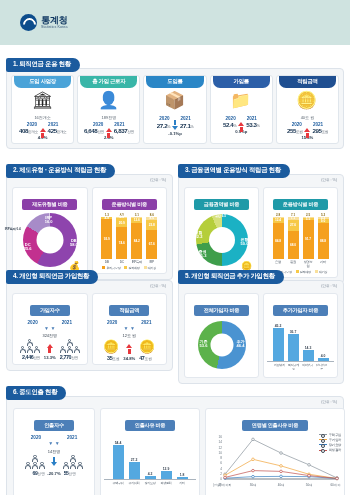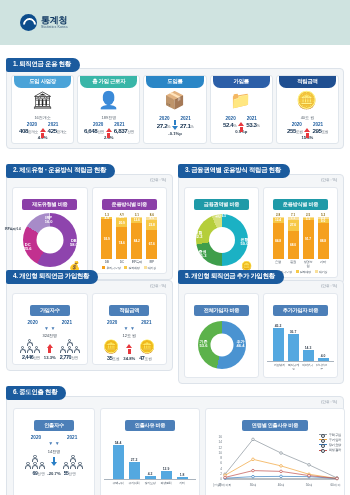--- a/index.html
+++ b/index.html
@@ -23,21 +23,21 @@
   .taegeuk {
     width: 17px; height: 17px; border-radius: 50%;
     background: #0d4d8c; position: relative; overflow: hidden; flex: none;
   }
   .taegeuk::before {
     content: ""; position: absolute; left: 3px; top: 4px;
     width: 9px; height: 9px; border-radius: 50%;
     border: 2.5px solid #fff; border-right-color: transparent; border-bottom-color: transparent;
     transform: rotate(45deg);
   }
-  .logo-text { line-height: 1; }
+  .logo-text { line-height: 1; text-align: center; }
   .logo-kr { font-size: 9px; font-weight: bold; color: #123a63; letter-spacing: -0.3px; }
   .logo-en { font-size: 3.6px; color: #3a5a7a; letter-spacing: 0.1px; margin-top: 1px; }
 
   
   .section { position: absolute; }
   .sec-tab {
     display: inline-block; background: #1b5b9e; color: #fff;
     font-size: 6.4px; font-weight: bold; letter-spacing: -0.3px;
     padding: 2.5px 9px 2.5px 7px;
     border-radius: 3px 10px 10px 3px;

